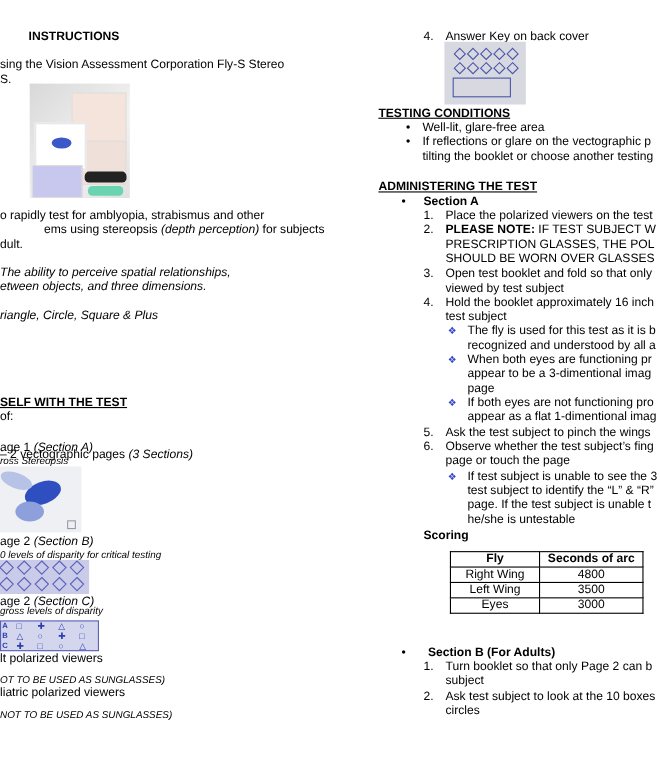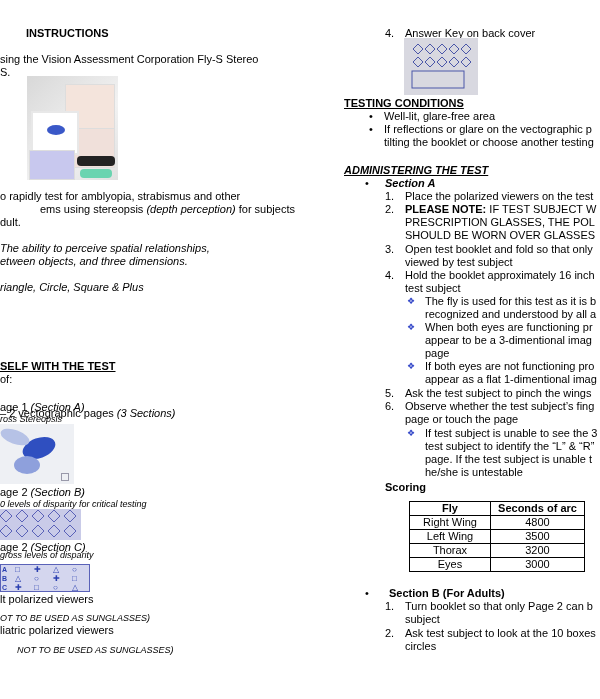--- a/index.html
+++ b/index.html
@@ -91,21 +91,21 @@
       <span class="t" style="left: 14px; top: 16px; font-size: 8px; color: rgb(42, 63, 176);">✚</span>
       <span class="t" style="left: 33px; top: 16px; font-size: 8px; color: rgb(42, 63, 176);">□</span>
       <span class="t" style="left: 52px; top: 16px; font-size: 8px; color: rgb(42, 63, 176);">○</span>
       <span class="t" style="left: 71px; top: 16px; font-size: 8px; color: rgb(42, 63, 176);">△</span>
     </div>
 </div>
 
 <div class="t" style="left:0;top:593px;">lt polarized viewers</div>
 <div class="t i sm" style="left:0;top:613px;">OT TO BE USED AS SUNGLASSES)</div>
 <div class="t" style="left:0;top:624px;">liatric polarized viewers</div>
-<div class="t i sm" style="left:17px;top:645px;">NOT TO BE USED AS SUNGLASSES)</div>
+<div class="t i sm" style="left:0;top:645px;">NOT TO BE USED AS SUNGLASSES)</div>
 
 <div class="t" style="left:385px;top:27px;">4.</div>
 <div class="t" style="left:405px;top:27px;">Answer Key on back cover</div>
 <div class="img" style="left:404px;top:38px;width:74px;height:57px;background:#d8d8e0;">
   <svg width="74" height="57">
     <g fill="none" stroke="#4a56a8" stroke-width="1">
       <path d="M14 6 L19 11 L14 16 L9 11Z"></path>
         <path d="M26 6 L31 11 L26 16 L21 11Z"></path>
         <path d="M38 6 L43 11 L38 16 L33 11Z"></path>
         <path d="M50 6 L55 11 L50 16 L45 11Z"></path>
@@ -120,24 +120,24 @@
   </svg>
 </div>
 
 <div class="t b u" style="left:344px;top:97px;">TESTING CONDITIONS</div>
 <div class="t" style="left:369px;top:110px;">•</div>
 <div class="t" style="left:384px;top:110px;">Well-lit, glare-free area</div>
 <div class="t" style="left:369px;top:123px;">•</div>
 <div class="t" style="left:384px;top:123px;">If reflections or glare on the vectographic p</div>
 <div class="t" style="left:384px;top:136px;">tilting the booklet or choose another testing</div>
 
-<div class="t b u" style="left:344px;top:164px;font-style:italic;">ADMINISTERING THE TEST</div>
+<div class="t b u" style="left:344px;top:164px;">ADMINISTERING THE TEST</div>
 
 <div class="t" style="left:365px;top:177px;">•</div>
-<div class="t b" style="left:385px;top:177px;font-style:italic;">Section A</div>
+<div class="t b" style="left:385px;top:177px;">Section A</div>
 
 <div class="t" style="left:385px;top:190px;">1.</div>
 <div class="t" style="left:405px;top:190px;">Place the polarized viewers on the test</div>
 <div class="t" style="left:385px;top:203px;">2.</div>
 <div class="t" style="left:405px;top:203px;"><span class="b">PLEASE NOTE:</span><span> IF TEST SUBJECT W</span></div>
 <div class="t" style="left:405px;top:216px;">PRESCRIPTION GLASSES, THE POL</div>
 <div class="t" style="left:405px;top:229px;">SHOULD BE WORN OVER GLASSES</div>
 <div class="t" style="left:385px;top:243px;">3.</div>
 <div class="t" style="left:405px;top:243px;">Open test booklet and fold so that only</div>
 <div class="t" style="left:405px;top:256px;">viewed by test subject</div>
@@ -179,24 +179,20 @@
   <tbody>
     <tr>
         <td>Right Wing</td>
         <td>4800</td>
       </tr>
     <tr>
         <td>Left Wing</td>
         <td>3500</td>
       </tr>
     <tr>
-        <td>Thorax</td>
-        <td>3200</td>
-      </tr>
-    <tr>
         <td>Eyes</td>
         <td>3000</td>
       </tr>
   </tbody>
 </table>
 
 <div class="t" style="left:365px;top:587px;">•</div>
 <div class="t b" style="left:389px;top:587px;">Section B (For Adults)</div>
 <div class="t" style="left:385px;top:600px;">1.</div>
 <div class="t" style="left:405px;top:600px;">Turn booklet so that only Page 2 can b</div>

